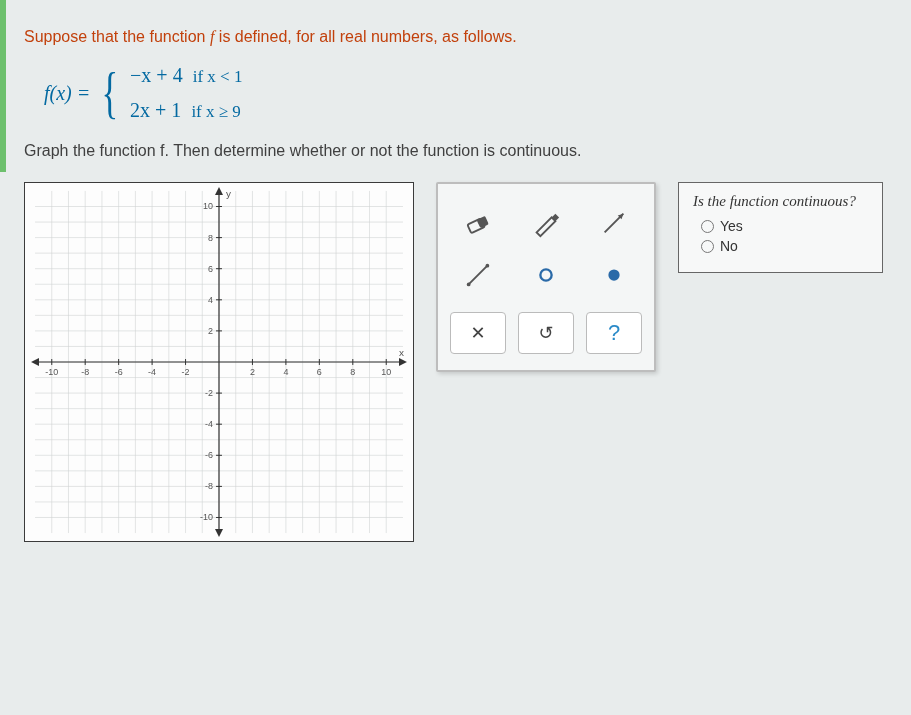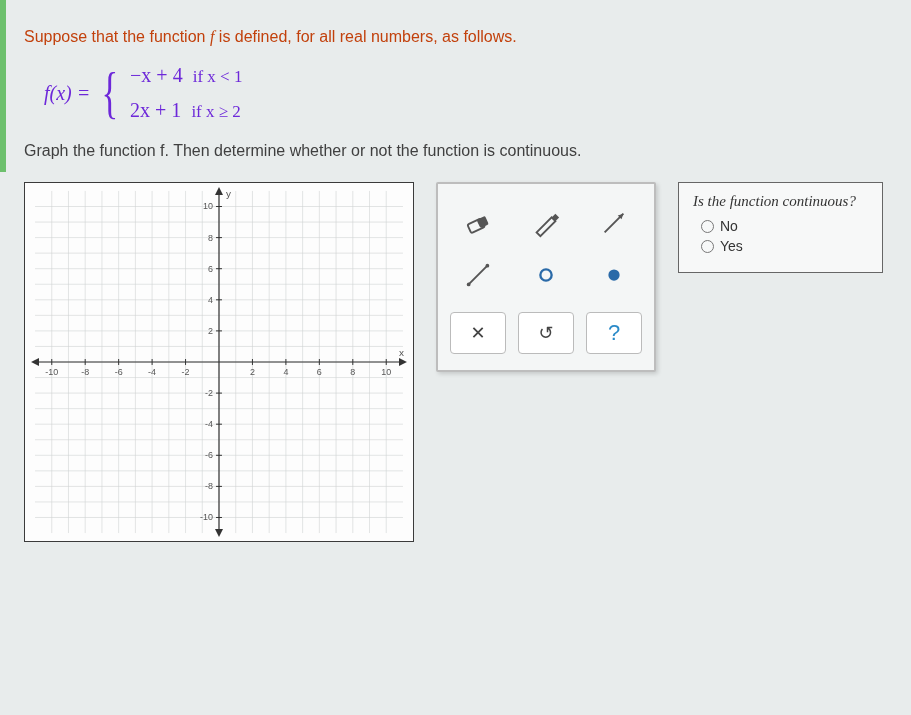--- a/index.html
+++ b/index.html
@@ -27,21 +27,21 @@
     color: #c2410c;
     margin-bottom: 18px;
   }
   .problem-text .fname { font-style: italic; font-family: "Times New Roman", serif;}
   .formula-row {
     display: flex;
     align-items: center;
     margin: 10px 0 20px 20px;
     font-family: "Times New Roman", serif;
     font-size: 20px;
-    color: #6d28d9;
+    color: #0369a1;
   }
   .fx { font-style: italic; margin-right: 4px;}
   .brace {
     font-size: 58px;
     line-height: 52px;
     margin: 0 6px 0 2px;
     font-weight: 100;
     transform: scaleX(0.6);
   }
   .cases { display: flex; flex-direction: column; gap: 12px;}
@@ -149,21 +149,21 @@
   <div class="formula-row">
     <span class="fx">f(x) =</span>
     <span class="brace">{</span>
     <div class="cases">
       <div class="row">
         <span>−x + 4</span>
         <span class="cond">if x &lt; 1</span>
       </div>
       <div class="row">
         <span>2x + 1</span>
-        <span class="cond">if x ≥ 2</span>
+        <span class="cond">if x ≥ 9</span>
       </div>
     </div>
   </div>
 
   <div class="instruction">
     <span>Graph the function </span><span class="fname">f</span><span>. Then determine whether or not the function is continuous.</span>
   </div>
 
   <div class="workspace">
 
@@ -320,22 +320,22 @@
         <div class="action-btn help">
           <span>?</span>
         </div>
       </div>
     </div>
 
     <div class="question-panel">
       <div class="q">Is the function continuous?</div>
       <div class="opt">
         <span class="radio"></span>
-        <span>No</span>
+        <span>Yes</span>
       </div>
       <div class="opt">
         <span class="radio"></span>
-        <span>Yes</span>
+        <span>No</span>
       </div>
     </div>
 
   </div>
 </div>
 
 </body></html>

